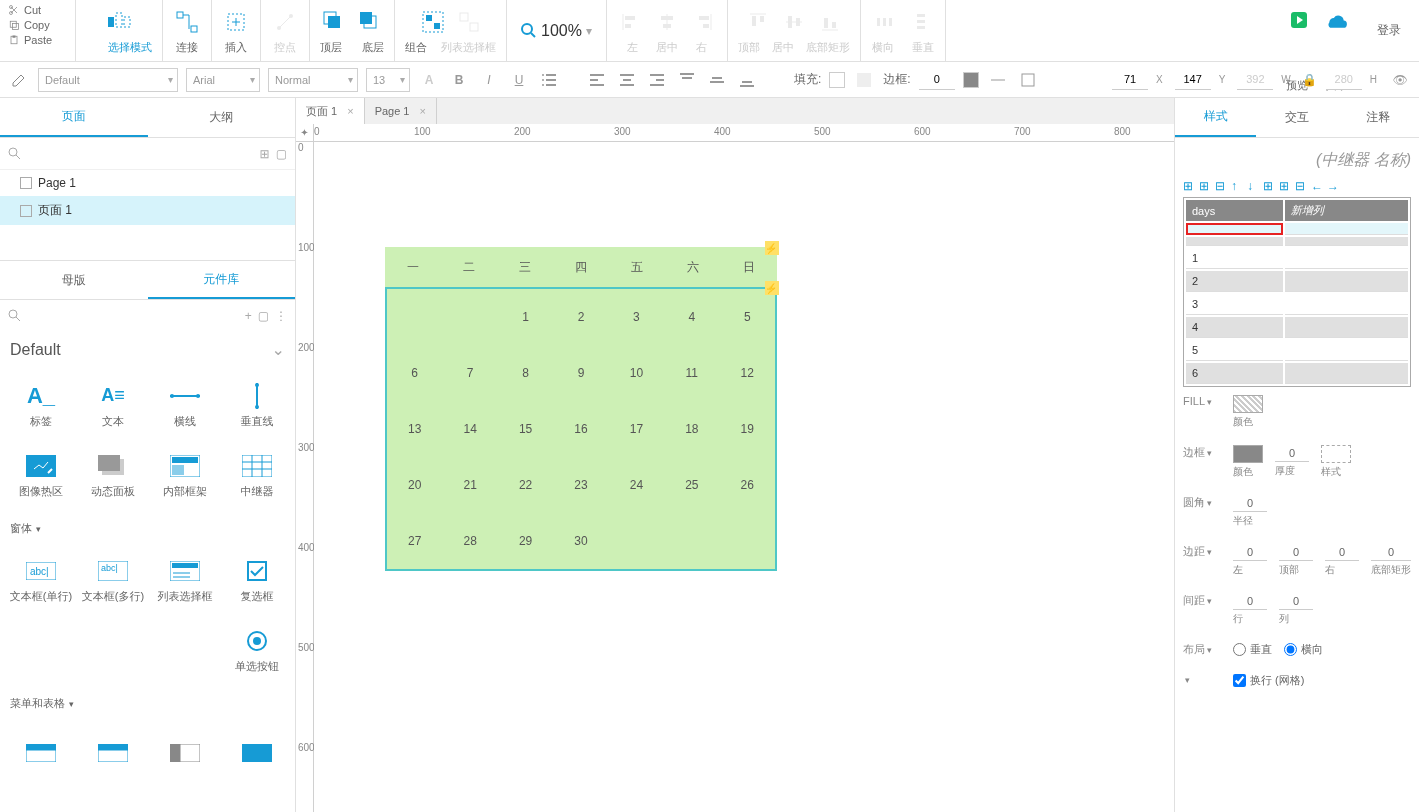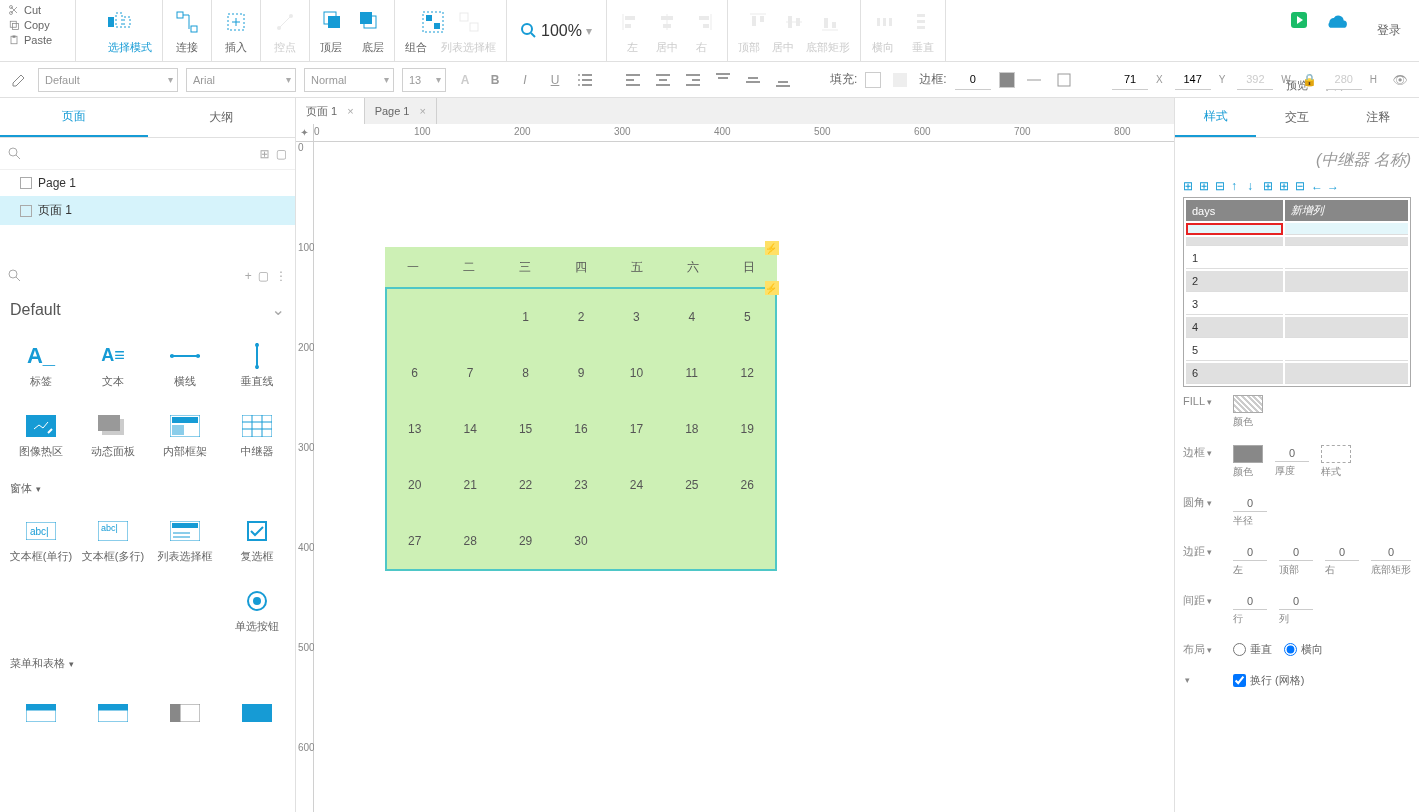--- a/index.html
+++ b/index.html
@@ -328,21 +328,21 @@
   <div class="login">登录</div>
 </div>
 
 <div class="fmt-bar">
   <div class="fmt-btn">
       <svg viewBox="0 0 18 18">
         <path d="M3 12l8-8 3 3-8 8H3z" fill="none" stroke="#888"></path>
       </svg>
     </div>
   <div class="fmt-sel" style="width:140px">Default</div>
-  <div class="fmt-sel" style="width:110px">Arial</div>
+  <div class="fmt-sel" style="width:74px">Arial</div>
   <div class="fmt-sel" style="width:90px">Normal</div>
   <div class="fmt-sel" style="width:44px">13</div>
   <div class="fmt-btn" style="color:#ccc;font-weight:bold;">A</div>
   <div class="fmt-btn bold">B</div>
   <div class="fmt-btn italic">I</div>
   <div class="fmt-btn underline">U</div>
   <div class="fmt-btn">
       <svg viewBox="0 0 18 18">
         <circle cx="3" cy="4" r="1" fill="#999"></circle>
         <rect x="6" y="3" width="10" height="2" fill="#999"></rect>
@@ -445,20 +445,24 @@
     <div class="page-list" id="page-list">
         <div class="page-item">
           <div class="pg-icon"></div>
           <span>Page 1</span>
         </div>
         <div class="page-item sel">
           <div class="pg-icon"></div>
           <span>页面 1</span>
         </div>
       </div>
+    <div class="mid-tabs">
+      <div class="ltab">母版</div>
+      <div class="ltab active">元件库</div>
+    </div>
     <div class="lib-search">
       <svg width="14" height="14">
           <circle cx="5" cy="5" r="4" fill="none" stroke="#aaa"></circle>
           <path d="M8 8l4 4" stroke="#aaa"></path>
         </svg>
       <input style="">
       <span style="color:#aaa">+</span>
       <span style="color:#aaa">▢</span>
       <span style="color:#aaa">⋮</span>
     </div>

